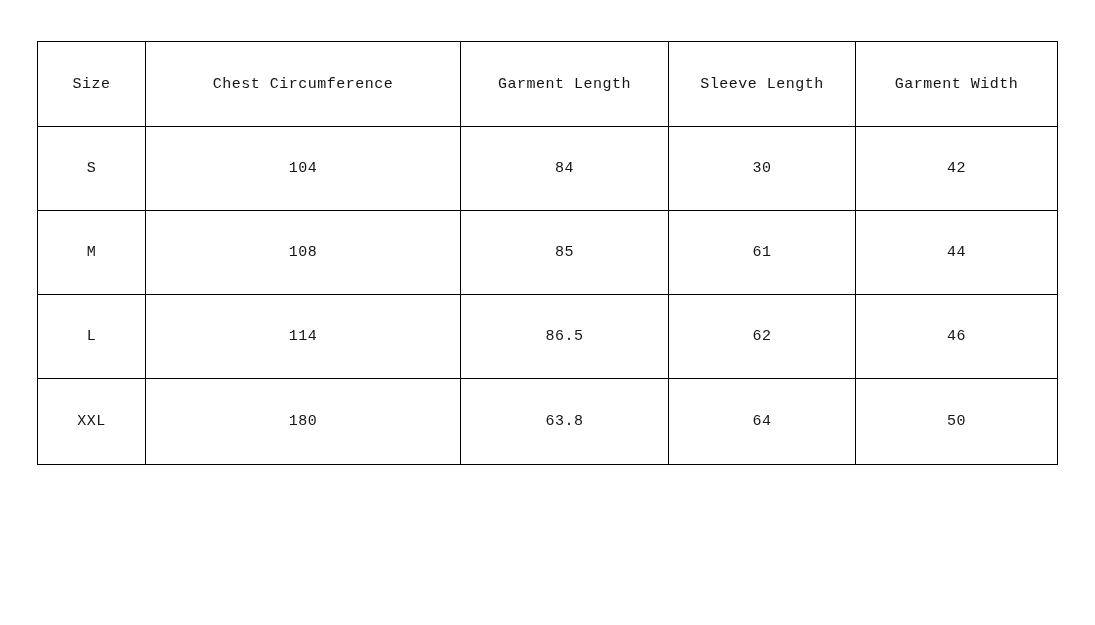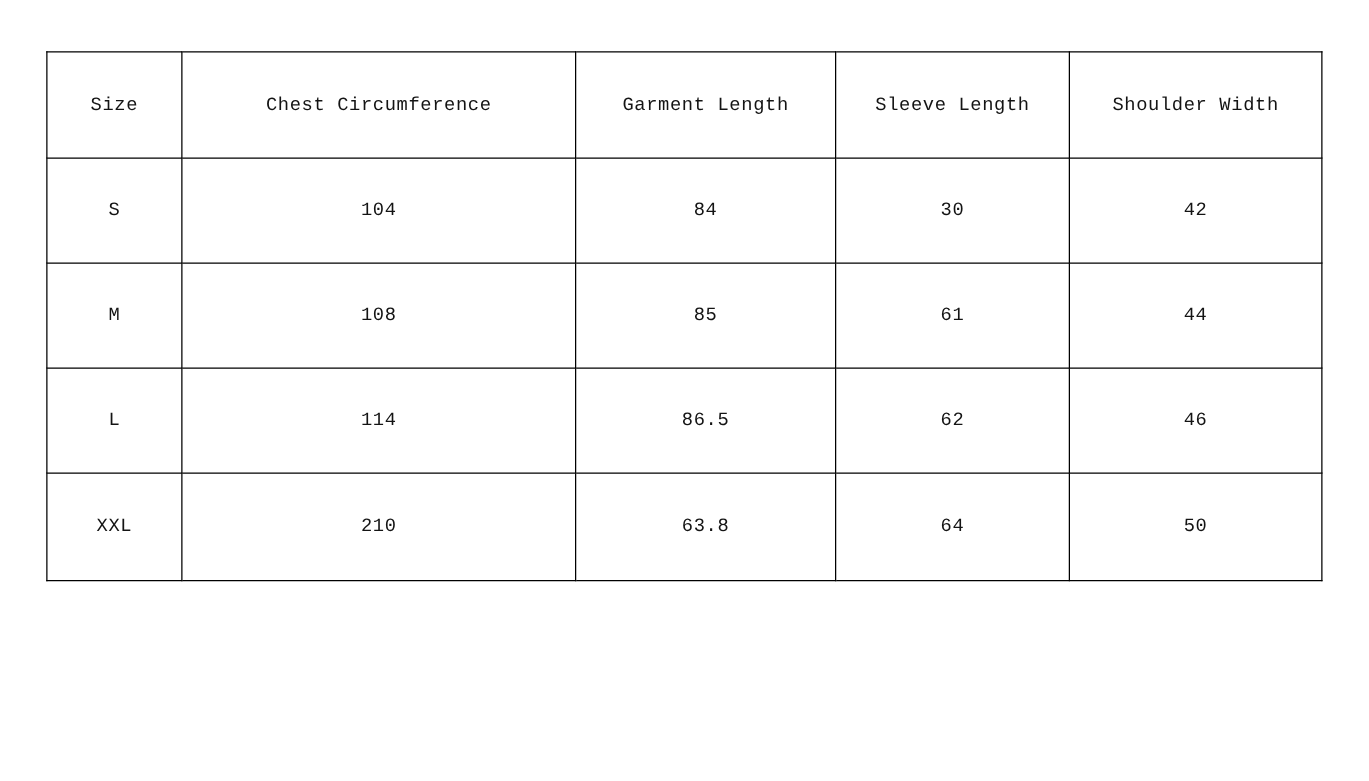--- a/index.html
+++ b/index.html
@@ -57,21 +57,21 @@
       <col class="c-garment">
       <col class="c-sleeve">
       <col class="c-shoulder">
     </colgroup>
     <thead>
       <tr>
         <th>Size</th>
         <th>Chest Circumference</th>
         <th>Garment Length</th>
         <th>Sleeve Length</th>
-        <th>Shoulder Width</th>
+        <th>Garment Width</th>
       </tr>
     </thead>
     <tbody>
       <tr>
         <td>S</td>
         <td>104</td>
         <td>84</td>
         <td>30</td>
         <td>42</td>
       </tr>
@@ -84,20 +84,20 @@
       </tr>
       <tr>
         <td>L</td>
         <td>114</td>
         <td>86.5</td>
         <td>62</td>
         <td>46</td>
       </tr>
       <tr>
         <td>XXL</td>
-        <td>210</td>
+        <td>180</td>
         <td>63.8</td>
         <td>64</td>
         <td>50</td>
       </tr>
     </tbody>
   </table>
 </div>
 
 </body></html>

